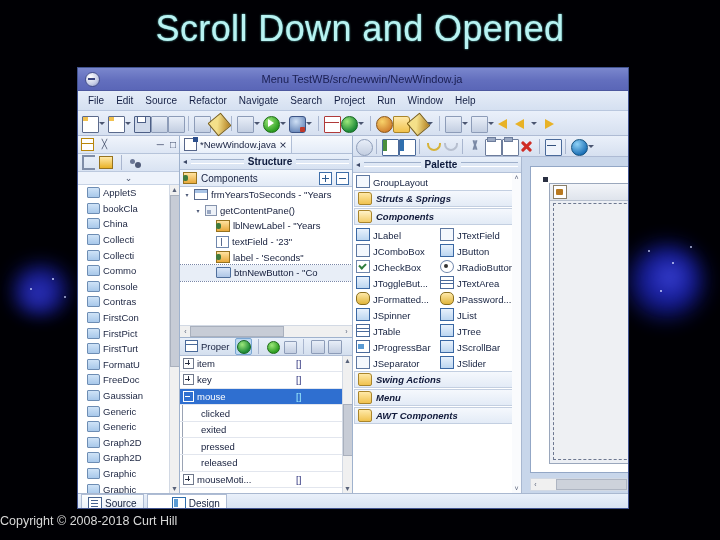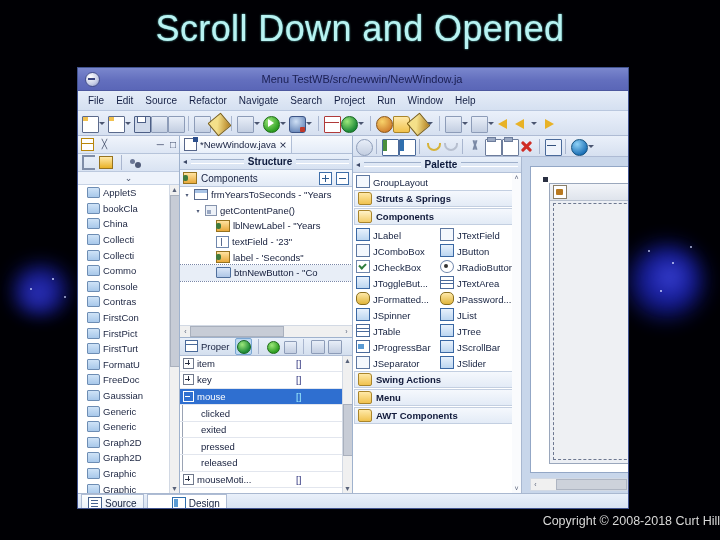--- a/index.html
+++ b/index.html
@@ -18,21 +18,21 @@
   .neb-r2{right:22px;top:252px;width:56px;height:50px;background:radial-gradient(circle,#525cf5 0%,#1c22a8 45%,rgba(4,5,36,0) 74%);opacity:.8;}
   .spark{position:absolute;background:#cfd8ff;border-radius:50%;opacity:.85;filter:blur(.3px);}
   
   #slide-title{
     position:absolute;left:0;top:8px;width:720px;text-align:center;
     font-size:36px;color:#b9f3f2;letter-spacing:.4px;
     text-shadow:0 0 2px #6fd6d6;white-space:nowrap;
   }
   
   #copyright{
-    position:absolute;left:0;bottom:12px;width:720px;text-align:right;
+    position:absolute;left:0;bottom:12px;width:720px;text-align:left;
     font-size:12.5px;color:#d8d8d8;
   }
   
   #ide{
     position:absolute;left:78px;top:68px;width:550px;height:440px;
     background:#d9e3f2;overflow:hidden;
     box-shadow:0 0 0 1px #41538f;
     font-size:9px;color:#1c2340;
   }
   .titlebar{
@@ -199,21 +199,21 @@
   .pic-radio:after{content:"";position:absolute;left:3px;top:3px;width:4px;height:4px;border-radius:50%;background:#333;}
   .pic-fold{background:linear-gradient(#ffe9a8,#f0c24e);border:1px solid #a9852b;border-radius:1px 3px 2px 2px;}
   .pic-foldopen{background:linear-gradient(#fff3c9,#f3cd6a);border:1px solid #a9852b;border-radius:1px 3px 2px 2px;}
   .pic-table{border:1px solid #4a6a9a;background:#fff;}
   .pic-table:after{content:"";position:absolute;left:0;right:0;top:3px;height:1px;background:#4a6a9a;box-shadow:0 3px 0 #4a6a9a;}
   .pic-prog{border:1px solid #4a6a9a;background:#fff;}
   .pic-prog:after{content:"";position:absolute;left:1px;top:3px;width:6px;height:5px;background:#5a9bd4;}
   .pic-key{border:1px solid #8a6f1f;background:linear-gradient(#ffe9a8,#e0b53c);border-radius:5px;}
   .pic-orange{border:1px solid #a0621f;background:linear-gradient(#ffd9a3,#e89a3c);}
   .palgrp{height:15px;display:flex;align-items:center;gap:4px;padding-left:3px;font-size:9.5px;font-weight:bold;
-    color:#10193a;background:linear-gradient(#f5f8fd,#e3ebf6);border:1px solid #c3cfe1;margin:1px;}
+    color:#10193a;background:linear-gradient(#f5f8fd,#e3ebf6);border:1px solid #c3cfe1;margin:1px;font-style:italic;}
   .designcol{flex:1;background:#c8d6ea;position:relative;overflow:hidden;}
   .canvas{position:absolute;left:8px;top:9px;right:-60px;bottom:20px;background:#fff;border:1px solid #93a7c6;}
   .prevframe{position:absolute;left:18px;top:16px;right:-40px;bottom:8px;background:#eceff4;border:1px solid #9aa7bc;}
   .prevtitle{height:16px;background:linear-gradient(#f3f5f9,#dfe4ec);border-bottom:1px solid #b7c0ce;display:flex;align-items:center;padding-left:3px;}
   .ic-javacup{width:12px;height:12px;background:#fff;border:1px solid #8a7f6a;position:relative;}
   .ic-javacup:after{content:"";position:absolute;left:2px;top:3px;width:7px;height:6px;background:#b9791f;border-radius:1px;}
   .prevclient{position:absolute;left:3px;top:19px;right:-2px;bottom:3px;background:#eef0f3;
     border:1px dashed #6d7890;}
   .selnub{position:absolute;left:12px;top:10px;width:5px;height:5px;background:#2a3042;}
   .dhscroll{position:absolute;left:8px;right:0;bottom:2px;height:11px;background:#f0f0f0;border:1px solid #d2d9e4;

